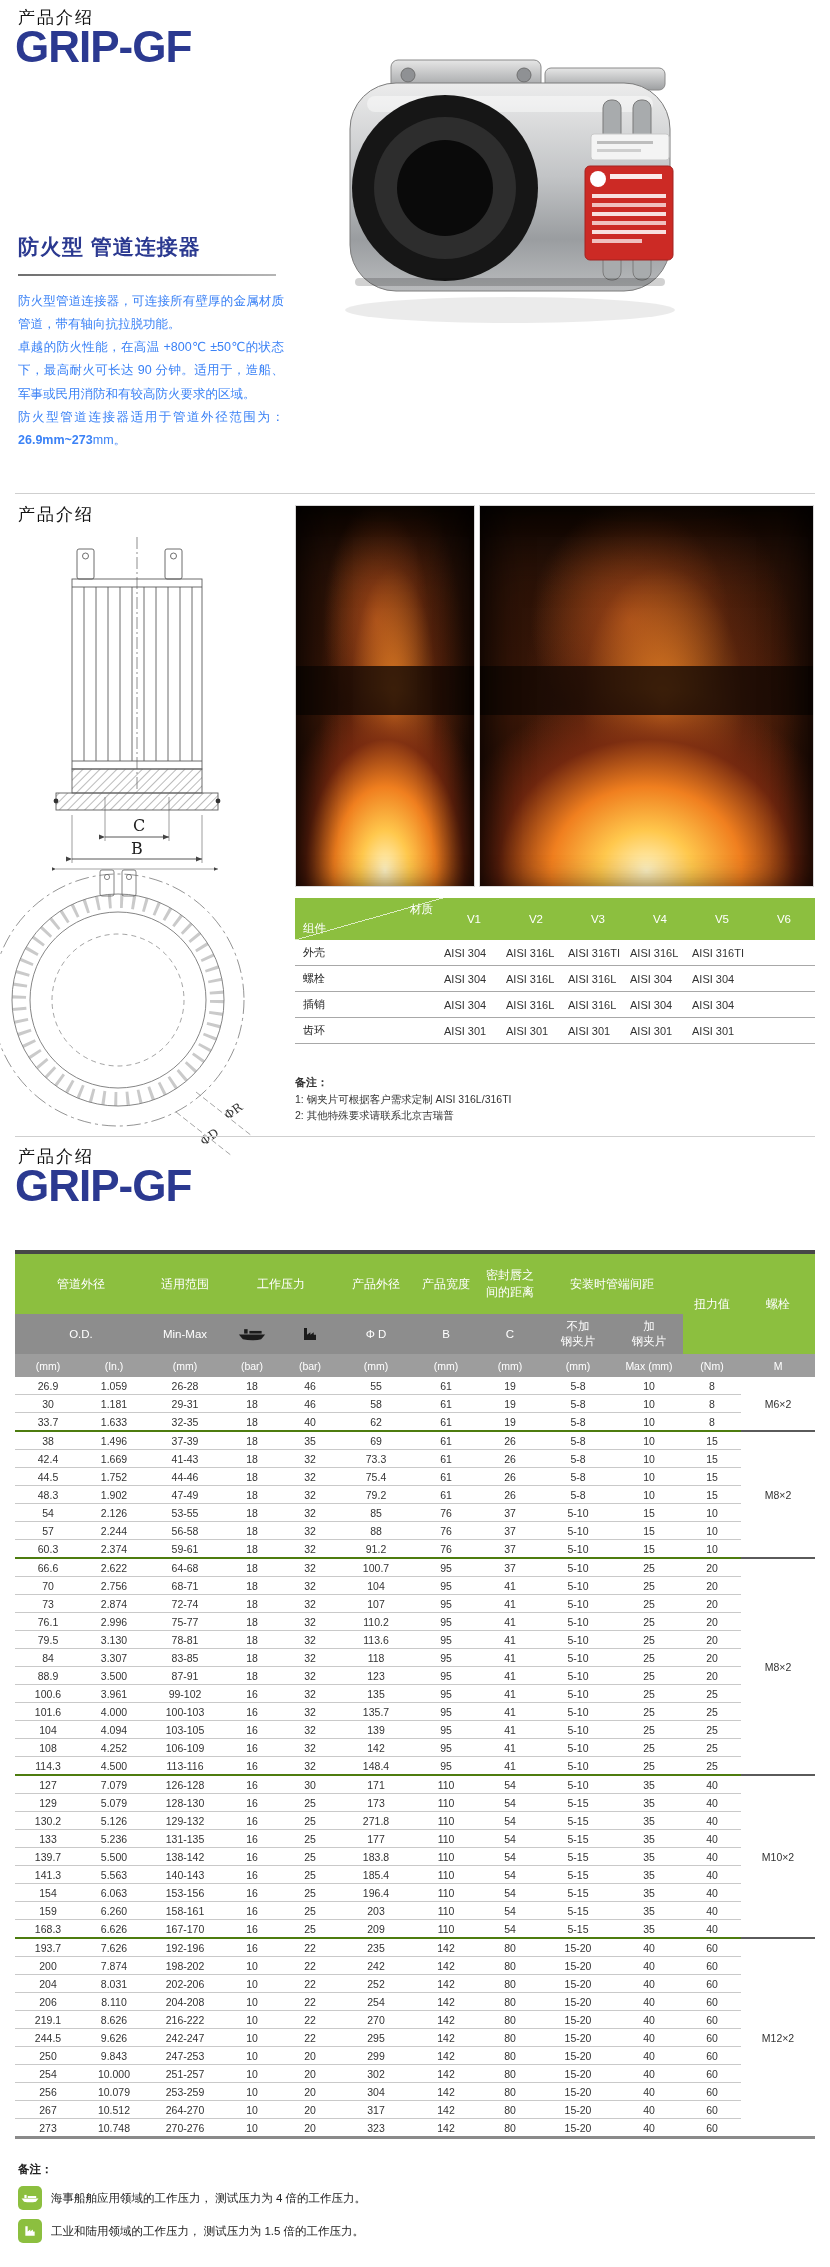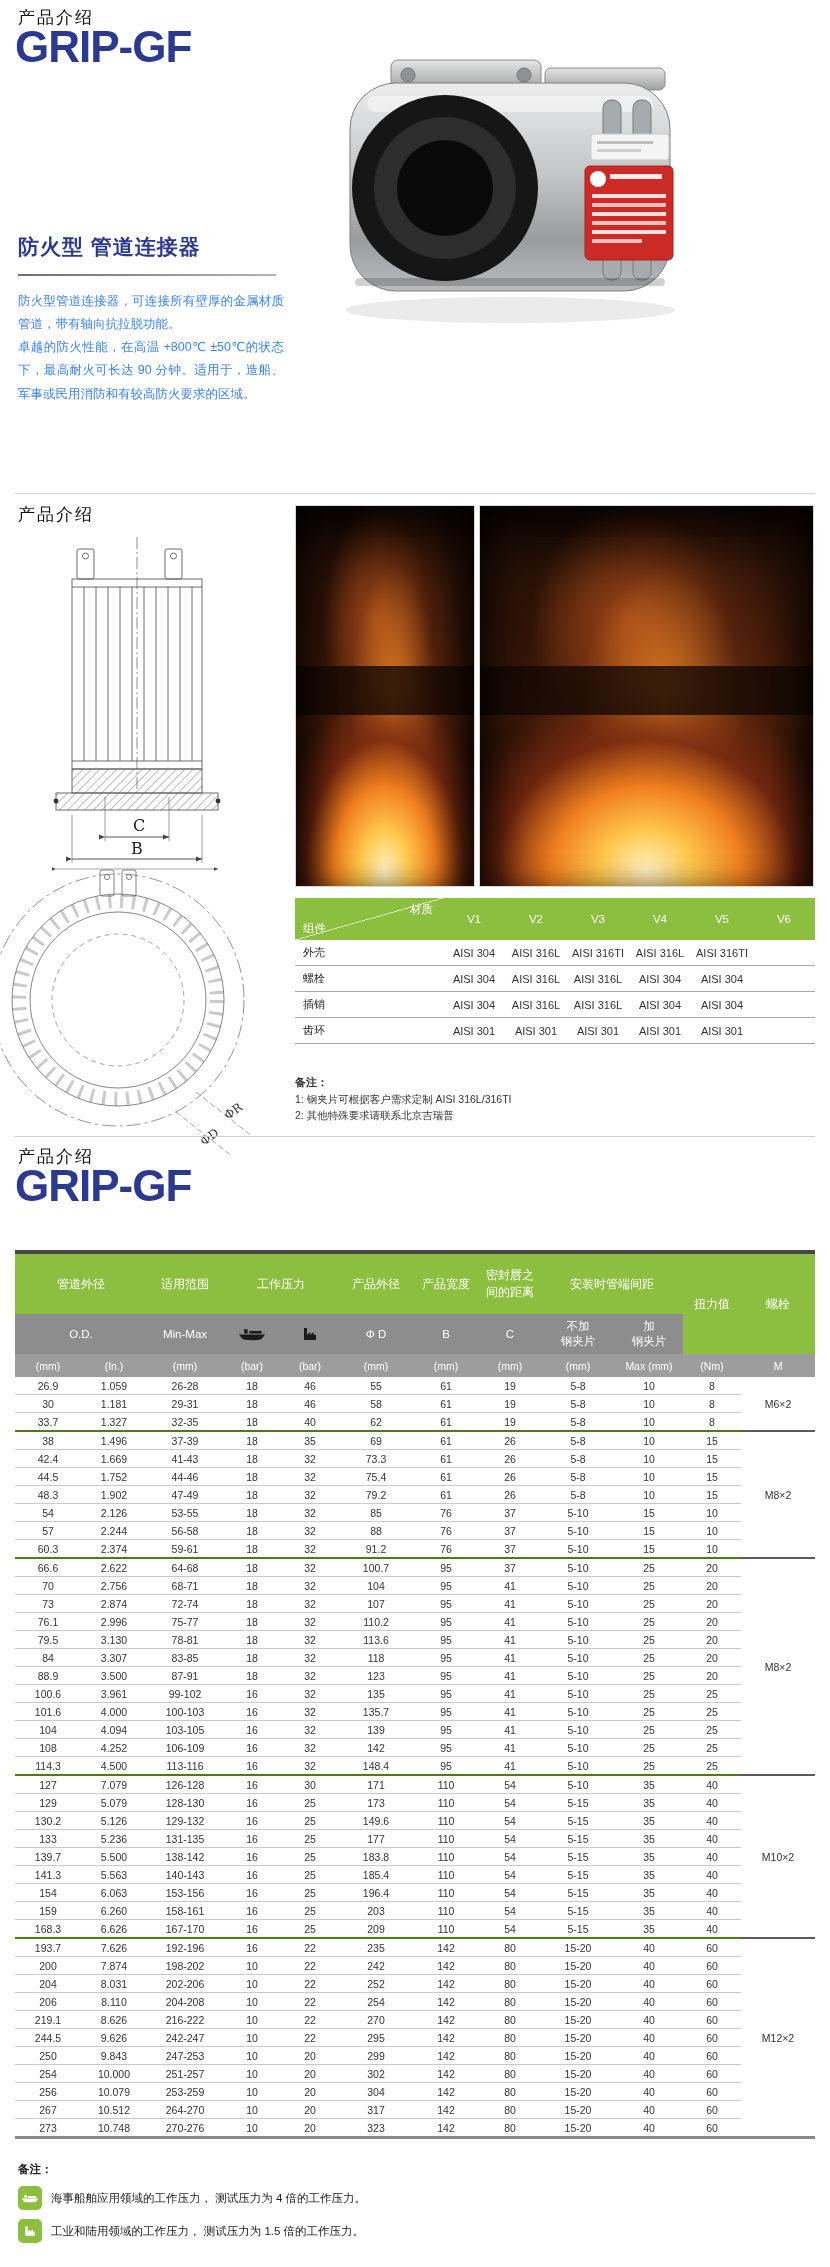--- a/index.html
+++ b/index.html
@@ -23,21 +23,21 @@
   #fire1{left:295px;width:178px;}
   #fire2{left:479px;width:333px;}
   
   table{border-collapse:collapse;}
   .materials{position:absolute;left:295px;top:898px;width:520px;font-size:11px;table-layout:fixed;}
   .materials th{background:#8cbf3f;color:#fff;font-weight:normal;height:40px;font-size:11.5px;}
   .materials th.corner{position:relative;background:#8cbf3f;
     background-image:linear-gradient(to bottom right,rgba(0,0,0,0) 49.4%,#dcecc2 49.4%,#dcecc2 50.6%,rgba(0,0,0,0) 50.6%);}
   .materials th.corner .tr{position:absolute;top:4px;right:10px;}
   .materials th.corner .bl{position:absolute;bottom:4px;left:8px;}
-  .materials td{border-bottom:1px solid #a8a8a8;text-align:center;padding:5px 1px;color:#333;}
+  .materials td{border-bottom:1px solid #a8a8a8;padding:5px 1px;color:#333;}
   .materials td.comp{text-align:left;padding-left:8px;color:#222;}
   .mat-notes{position:absolute;left:295px;top:1074px;font-size:10.5px;color:#333;line-height:1.55;}
   .mat-notes .t{font-weight:bold;font-size:11px;}
   
   .spec{position:absolute;left:15px;top:1250px;width:800px;table-layout:fixed;text-align:center;border-top:4px solid #474747;border-bottom:3px solid #8a8a8a;}
   .spec th{font-weight:normal;padding:1px;}
   .spec .g{background:#8cbf3f;color:#fff;font-size:12px;height:58px;vertical-align:middle;}
   .spec .s{background:#8d8d8d;color:#fff;font-size:11.5px;height:38px;white-space:pre-line;vertical-align:middle;}
   .spec .u{background:#9d9d9d;color:#fff;font-size:10.5px;height:21px;}
   .spec tbody td{font-size:10.5px;height:17px;border-bottom:1px solid #c9c9c9;color:#333;padding:0;}
@@ -105,20 +105,21 @@
     <rect x="60" y="230" width="310" height="8" rx="4" fill="rgba(0,0,0,0.18)"></rect>
   </svg>
 </div>
 
 <div class="subtitle">防火型 管道连接器</div>
 <div class="subtitle-rule"></div>
 
 <div class="desc">
   <p>防火型管道连接器，可连接所有壁厚的金属材质管道，带有轴向抗拉脱功能。</p>
   <p>卓越的防火性能，在高温 +800℃ ±50℃的状态下，最高耐火可长达 90 分钟。适用于，造船、军事或民用消防和有较高防火要求的区域。</p>
+  <p><span>防火型管道连接器适用于管道外径范围为：</span><span class="bold">26.9mm~273</span><span>mm。</span></p>
 </div>
 
 <div class="section-rule" style="top:493px;"></div>
 
 <div class="kicker" style="left:18px;top:503px;">产品介绍</div>
 
 <div class="abs" style="left:45px;top:535px;width:185px;height:338px;">
   <svg width="185" height="338" viewBox="0 0 185 338" stroke="#5c5c5c" fill="none" stroke-width="0.9">
     <defs>
       <pattern id="hatch" width="6" height="6" patternUnits="userSpaceOnUse" patternTransform="rotate(45)">
@@ -338,21 +339,21 @@
         <td>46</td>
         <td>58</td>
         <td>61</td>
         <td>19</td>
         <td>5-8</td>
         <td>10</td>
         <td>8</td>
       </tr>
       <tr class="group-end">
         <td>33.7</td>
-        <td>1.327</td>
+        <td>1.633</td>
         <td>32-35</td>
         <td>18</td>
         <td>40</td>
         <td>62</td>
         <td>61</td>
         <td>19</td>
         <td>5-8</td>
         <td>10</td>
         <td>8</td>
       </tr>
@@ -631,21 +632,21 @@
         <td>5-15</td>
         <td>35</td>
         <td>40</td>
       </tr>
       <tr>
         <td>130.2</td>
         <td>5.126</td>
         <td>129-132</td>
         <td>16</td>
         <td>25</td>
-        <td>149.6</td>
+        <td>271.8</td>
         <td>110</td>
         <td>54</td>
         <td>5-15</td>
         <td>35</td>
         <td>40</td>
       </tr>
       <tr>
         <td>133</td>
         <td>5.236</td>
         <td>131-135</td>

